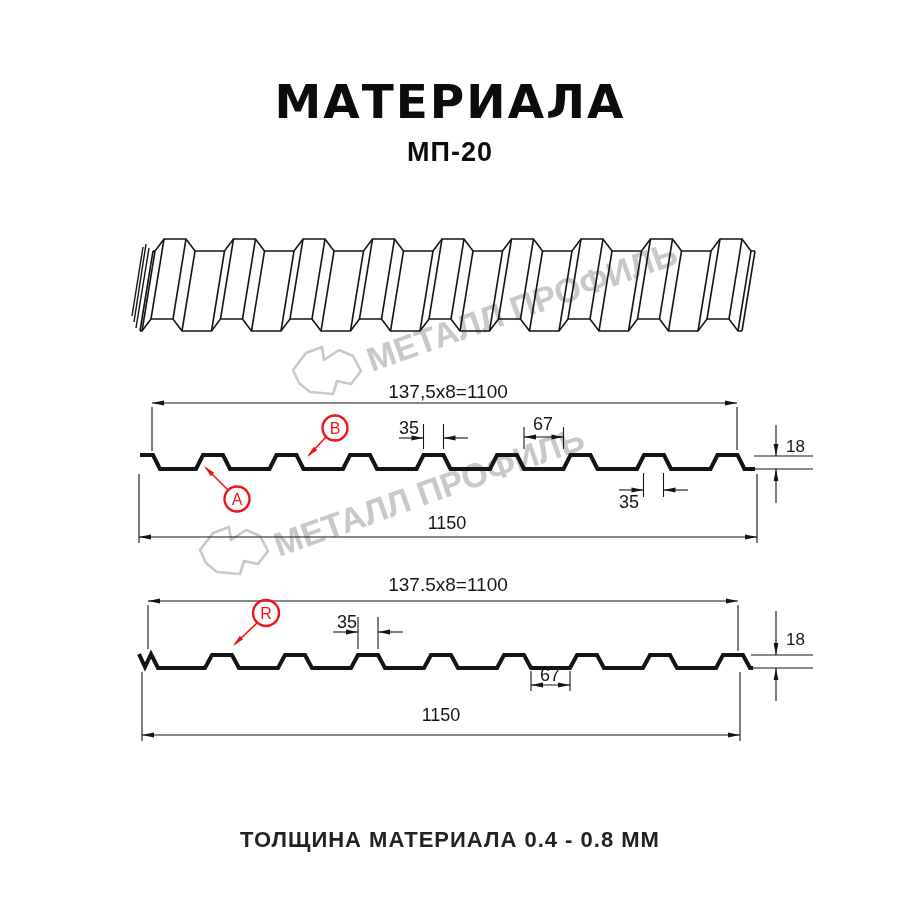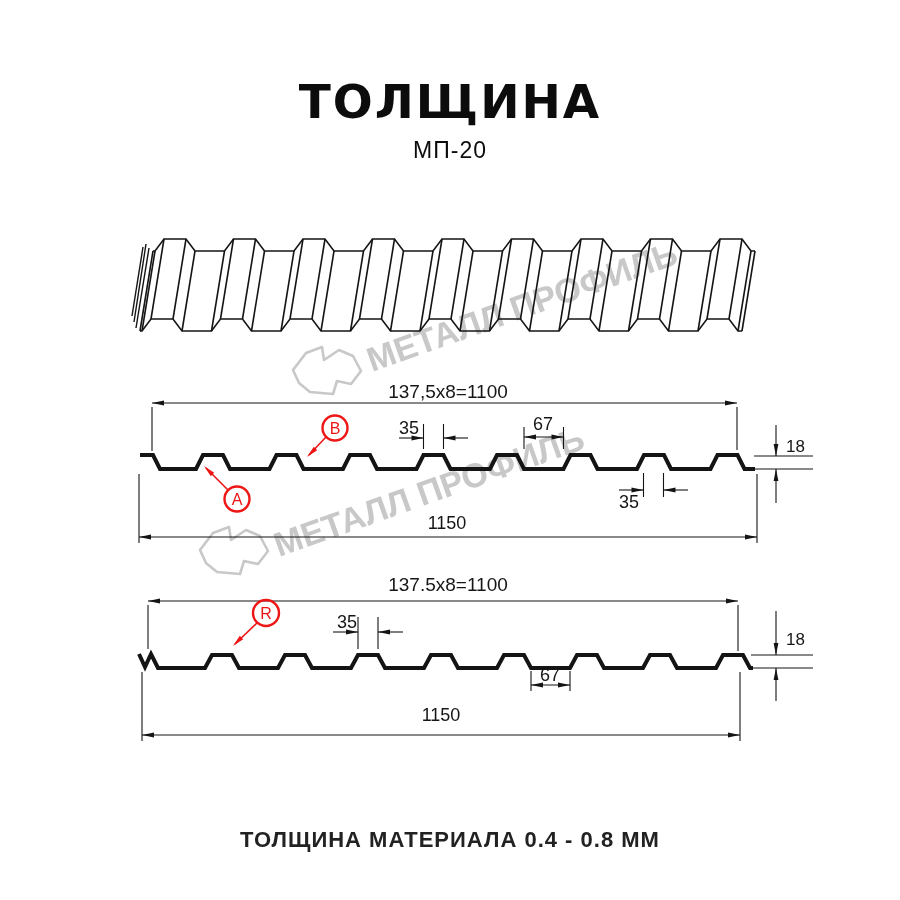--- a/index.html
+++ b/index.html
@@ -1,37 +1,37 @@
 <!DOCTYPE html>
 <html><head>
 <meta charset="utf-8">
 <style>
   html,body{margin:0;padding:0;background:#fff;}
   .page{position:relative;width:900px;height:900px;background:#fff;overflow:hidden;
         font-family:"Liberation Sans",sans-serif;}
   .hdr{position:absolute;top:74px;left:0;width:900px;text-align:center;}
   .title{font-size:47px;font-weight:900;letter-spacing:2px;color:#0c0c0c;
          font-family:"DejaVu Sans","Liberation Sans",sans-serif;}
-  .subtitle{margin-top:8px;font-size:23px;font-weight:400;letter-spacing:1px;color:#0c0c0c;}
+  .subtitle{margin-top:8px;font-size:27px;font-weight:700;letter-spacing:1px;color:#0c0c0c;}
   .ftr{position:absolute;top:827px;left:0;width:900px;text-align:center;
        font-size:22px;font-weight:600;letter-spacing:1px;color:#222;}
   svg{position:absolute;left:0;top:0;}
   svg text{font-family:"Liberation Sans",sans-serif;fill:#161616;}
   .dim{font-size:18px;}
   .dimbig{font-size:19px;}
   .callout{font-size:16px;font-weight:400;}
   .wmtext{font-size:34px;font-weight:700;}
 </style>
 </head>
 <body>
 
 <div class="page">
 
   <div class="hdr">
-    <div class="title">ТОЛЩИНА</div>
+    <div class="title">МАТЕРИАЛА</div>
     <div class="subtitle">МП-20</div>
   </div>
 
   <svg width="900" height="900" viewBox="0 0 900 900">
 
     <g id="wm1-logo">
         <path d="M2 26L15 9L31 3L33 16L48 6L62 12L70 27L60 40L46 37L42 50L19 48L8 39Z" transform="translate(291,344)" fill="none" stroke="#c8c8c8" stroke-width="2.6" stroke-linejoin="round"></path>
       </g>
     <text class="wmtext" transform="translate(372,372) rotate(-19.5)" fill="#c8c8c8" style="fill:#c8c8c8">МЕТАЛЛ ПРОФИЛЬ</text>
     <g id="wm2-logo">

